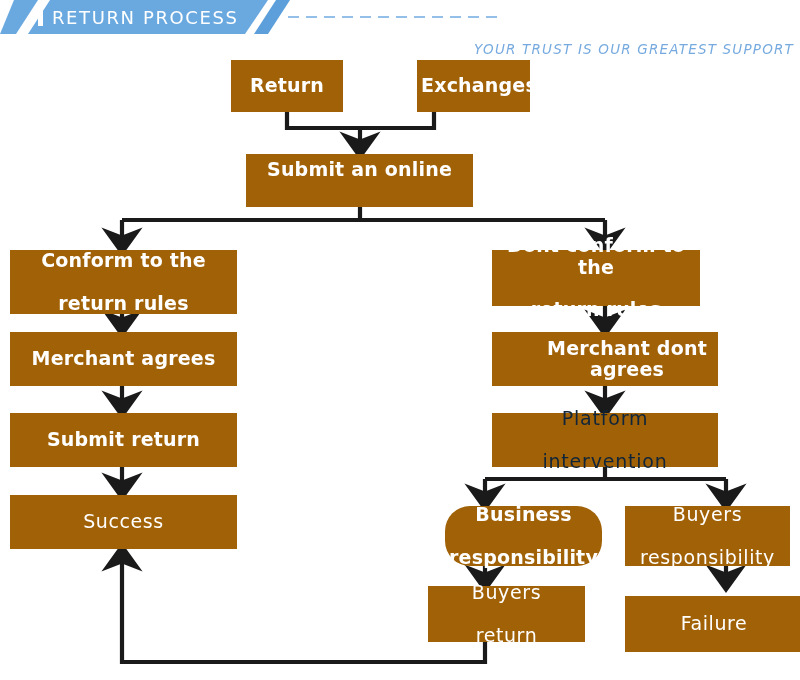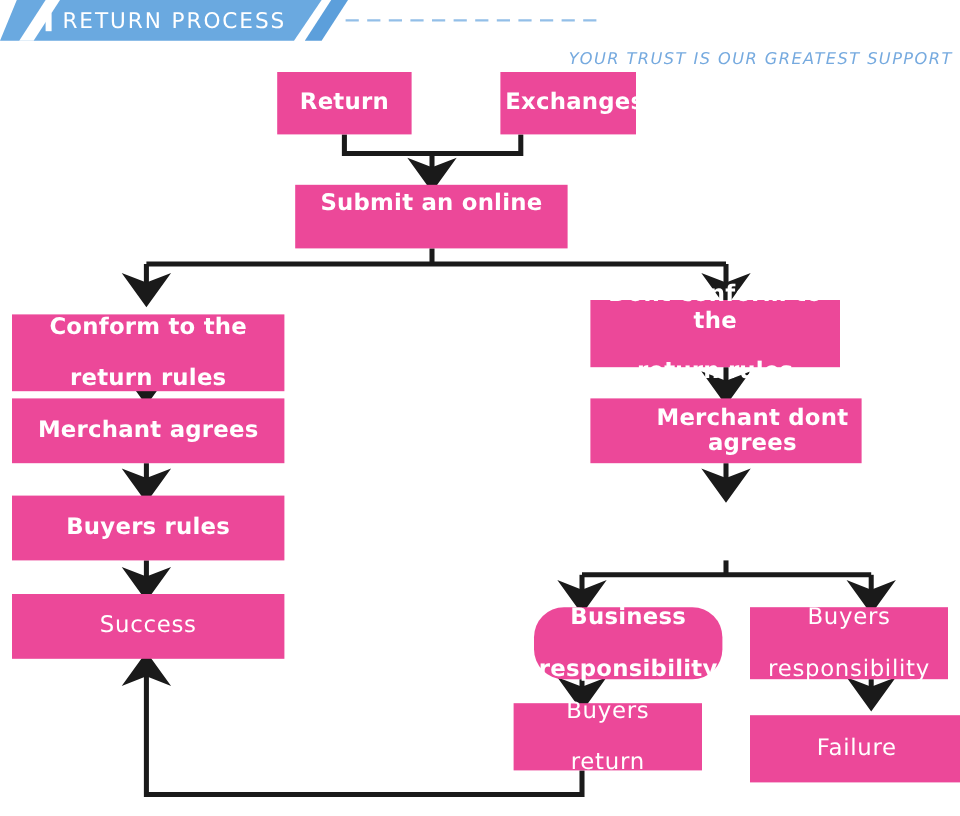--- a/index.html
+++ b/index.html
@@ -51,21 +51,21 @@
     letter-spacing: 1.2px;
     color: #76aadf;
     white-space: nowrap;
     line-height: 19px;
     margin-top: 32px;
   }
 
   
   .node {
     position: absolute;
-    background: #ec4899;
+    background: #a16207;
     color: #ffffff;
     display: flex;
     align-items: center;
     justify-content: center;
     text-align: center;
     font-weight: bold;
     font-size: 19px;
     line-height: 1.12;
     box-sizing: border-box;
     padding: 0 4px;
@@ -79,21 +79,21 @@
     color: #10253a;
     font-weight: normal;
     letter-spacing: 0.8px;
   }
   .node span { display: block; width: 100%; }
 
   
   #node-return        { left: 231px; top: 60px;  width: 112px; height: 52px; }
   #node-exchanges     { left: 377px; top: 60px;  width: 113px; height: 52px; margin-left: 40px; }
   #node-submit        { left: 246px; top: 154px; width: 227px; height: 53px; }
-  #node-conform       { left: 10px;  top: 262px; width: 227px; height: 64px; align-items: flex-end; }
+  #node-conform       { left: 10px;  top: 250px; width: 227px; height: 64px; align-items: flex-end; }
   #node-merchant-agree{ left: 10px;  top: 332px; width: 227px; height: 54px; justify-content: center; }
   #node-buyers-return1{ left: 10px;  top: 413px; width: 227px; height: 54px; }
   #node-success       { left: 10px;  top: 495px; width: 227px; height: 54px; }
   #node-dont-conform  { left: 492px; top: 250px; width: 208px; height: 56px; }
   #node-merchant-dont { left: 492px; top: 332px; width: 226px; height: 54px; padding-left: 48px; }
   #node-platform      { left: 492px; top: 413px; width: 226px; height: 54px; }
   #node-business      { left: 445px; top: 506px; width: 157px; height: 60px; border-radius: 25px; }
   #node-buyers-resp   { left: 625px; top: 506px; width: 165px; height: 60px; }
   #node-buyers-return2{ left: 428px; top: 586px; width: 157px; height: 56px; }
   #node-failure       { left: 625px; top: 596px; width: 178px; height: 56px; text-align: center; }
@@ -174,38 +174,44 @@
       <span>Conform to the</span><br>
       <span>return rules</span>
     </span>
   </div>
 
   <div class="node" id="node-merchant-agree">
     <span>Merchant agrees</span>
   </div>
 
   <div class="node" id="node-buyers-return1">
-    <span>Buyers rules</span>
+    <span>Submit return</span>
   </div>
 
   <div class="node light" id="node-success">
     <span>Success</span>
   </div>
 
   <div class="node" id="node-dont-conform">
     <span>
       <span>Dont conform to the</span><br>
       <span>return rules</span>
     </span>
   </div>
 
   <div class="node" id="node-merchant-dont">
     <span>Merchant dont agrees</span>
   </div>
 
+  <div class="node dark-text" id="node-platform">
+    <span>
+      <span>Platform</span><br>
+      <span>intervention</span>
+    </span>
+  </div>
 
   <div class="node" id="node-business">
     <span>
       <span>Business</span><br>
       <span>responsibility</span>
     </span>
   </div>
 
   <div class="node light" id="node-buyers-resp">
     <span>

